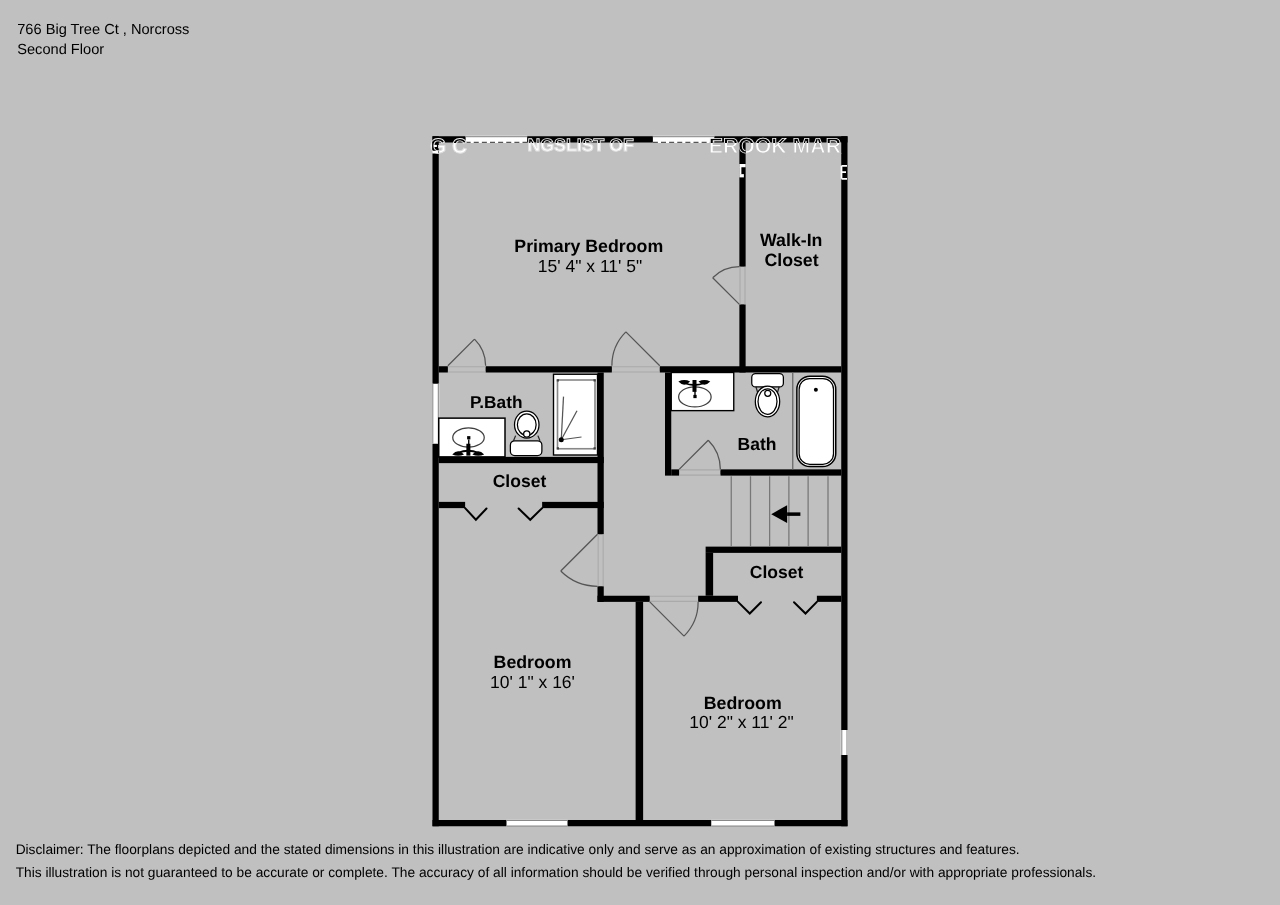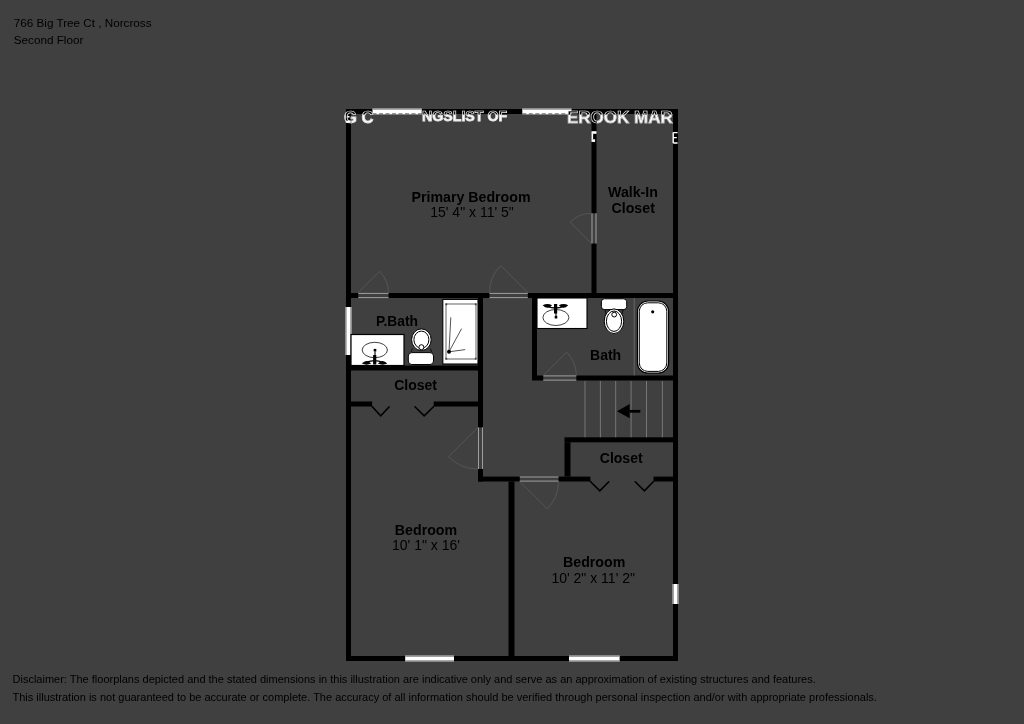--- a/index.html
+++ b/index.html
@@ -1,16 +1,16 @@
 <!DOCTYPE html>
 <html><head>
 <meta charset="utf-8">
 <style>
   html,body{margin:0;padding:0;background:#ffffff;}
-  #page{position:relative;width:1024px;height:724px;background:#be185d;overflow:hidden;
+  #page{position:relative;width:1024px;height:724px;background:#f0abfc;overflow:hidden;
         font-family:"Liberation Sans", sans-serif;filter:grayscale(1);}
   svg{position:absolute;left:0;top:0;}
   text{font-family:"Liberation Sans", sans-serif;}
 </style>
 </head>
 <body>
 <div id="page">
 <svg width="1024" height="724" viewBox="0 0 1024 724">
   <defs>
     <clipPath id="wallclip">

